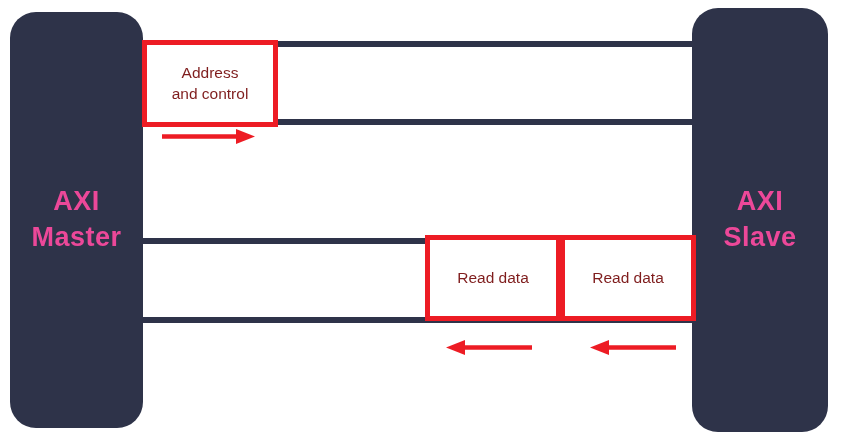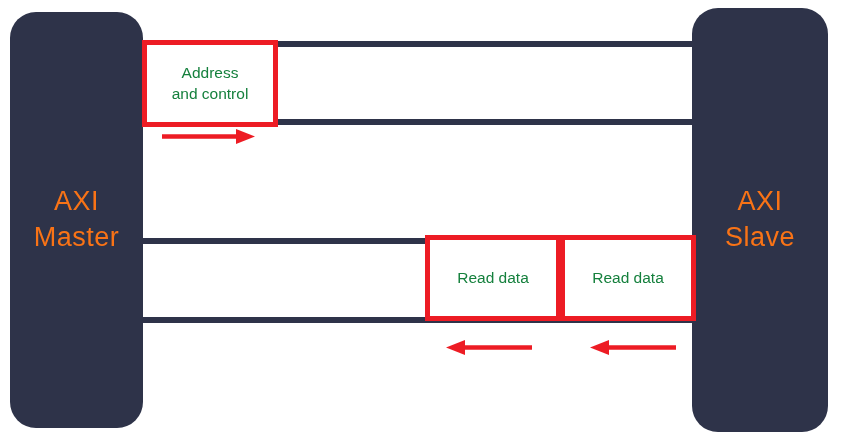--- a/index.html
+++ b/index.html
@@ -17,25 +17,26 @@
   }
   .block {
     position: absolute;
     border-radius: 26px;
     display: flex;
     align-items: center;
     justify-content: center;
     text-align: center;
   }
   .block-label {
-    color: #f97316;
+    color: #ec4899;
     font-size: 27px;
     line-height: 1.32;
     white-space: pre-line;
     letter-spacing: 0.5px;
+    font-weight: bold;
   }
   .block.master { left: 10px; top: 12px; width: 133px; height: 416px; }
   .block.slave  { left: 692px; top: 8px;  width: 136px; height: 424px; }
 
   .channel-line {
     position: absolute;
     height: 6px;
     left: 143px;
     width: 551px;
   }
@@ -48,21 +49,21 @@
     position: absolute;
     box-sizing: border-box;
     background: #ffffff;
     border: 5px solid #ed1c24;
     display: flex;
     align-items: center;
     justify-content: center;
     text-align: center;
   }
   .transfer-label {
-    color: #15803d;
+    color: #7f1d1d;
     font-size: 15.5px;
     line-height: 1.35;
     white-space: pre-line;
   }
   .box-address { left: 142px; top: 40px;  width: 136px; height: 87px; }
   .box-read1   { left: 425px; top: 235px; width: 136px; height: 86px; }
   .box-read2   { left: 560px; top: 235px; width: 136px; height: 86px; }
 
   .arrow {
     position: absolute;

